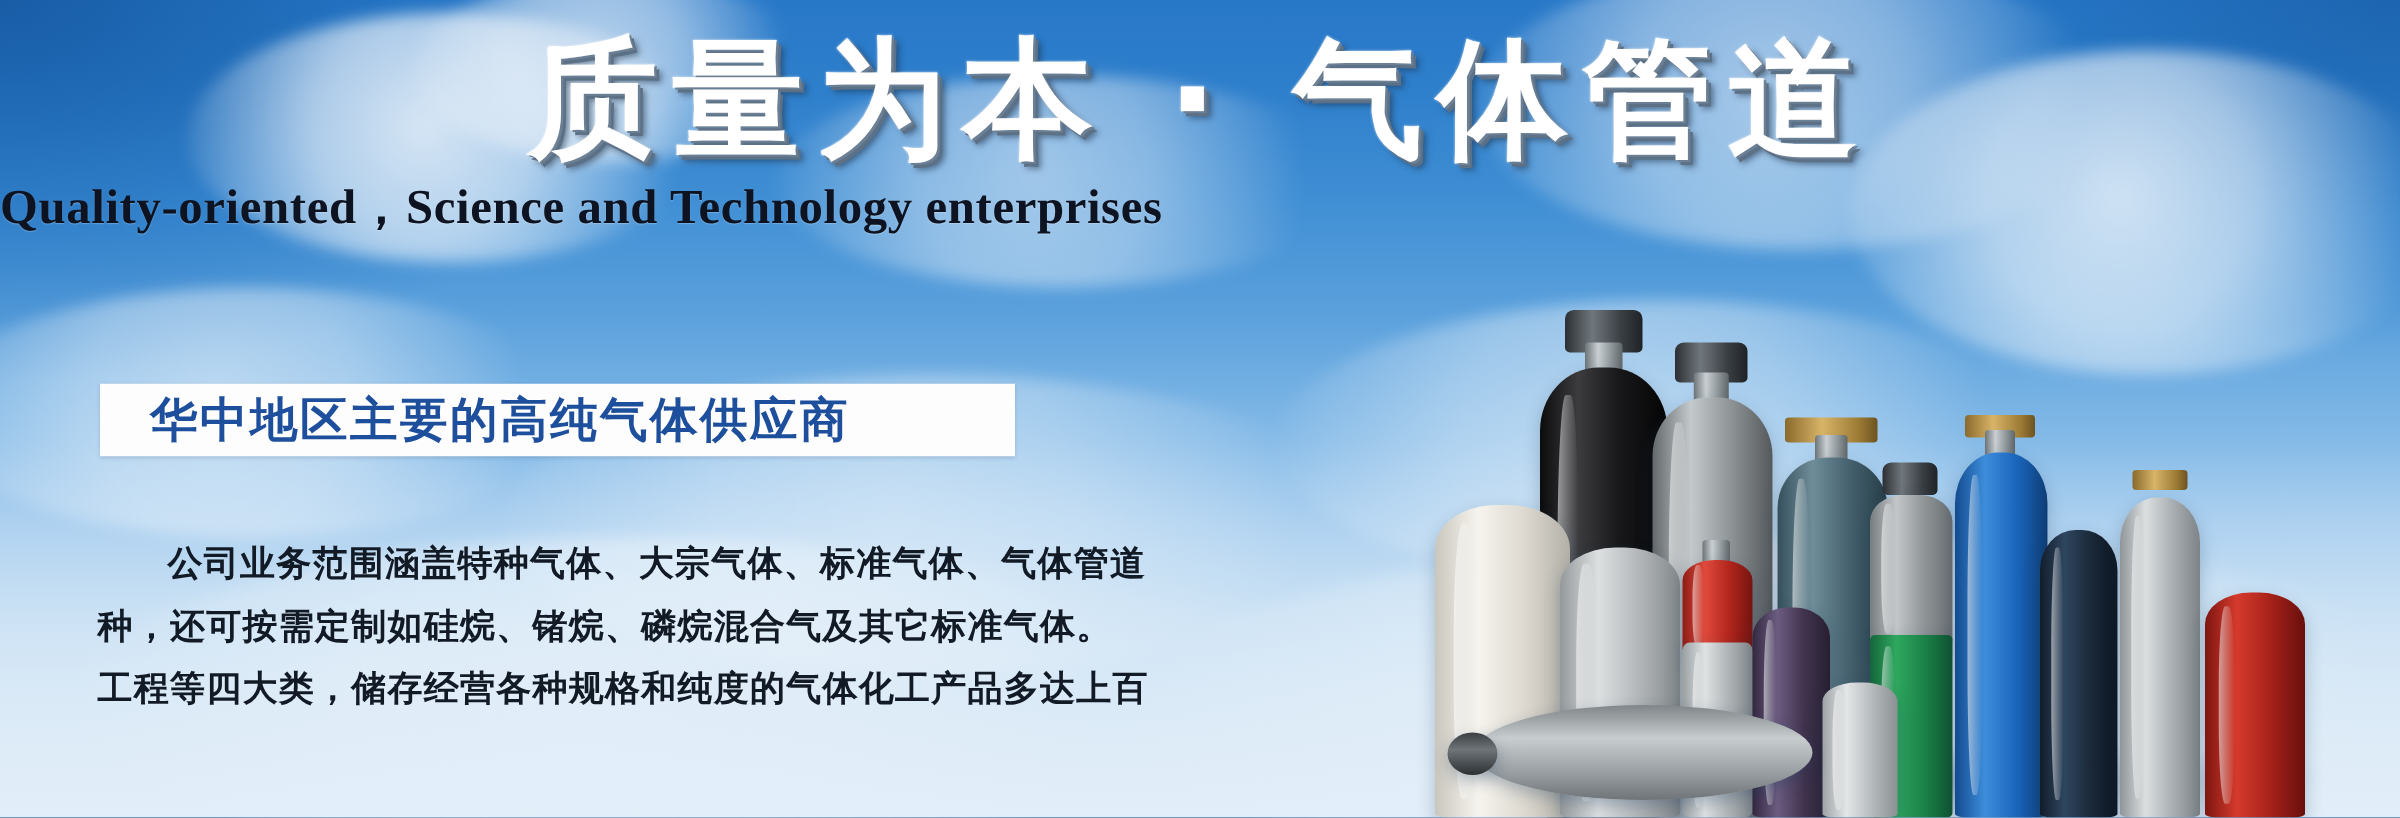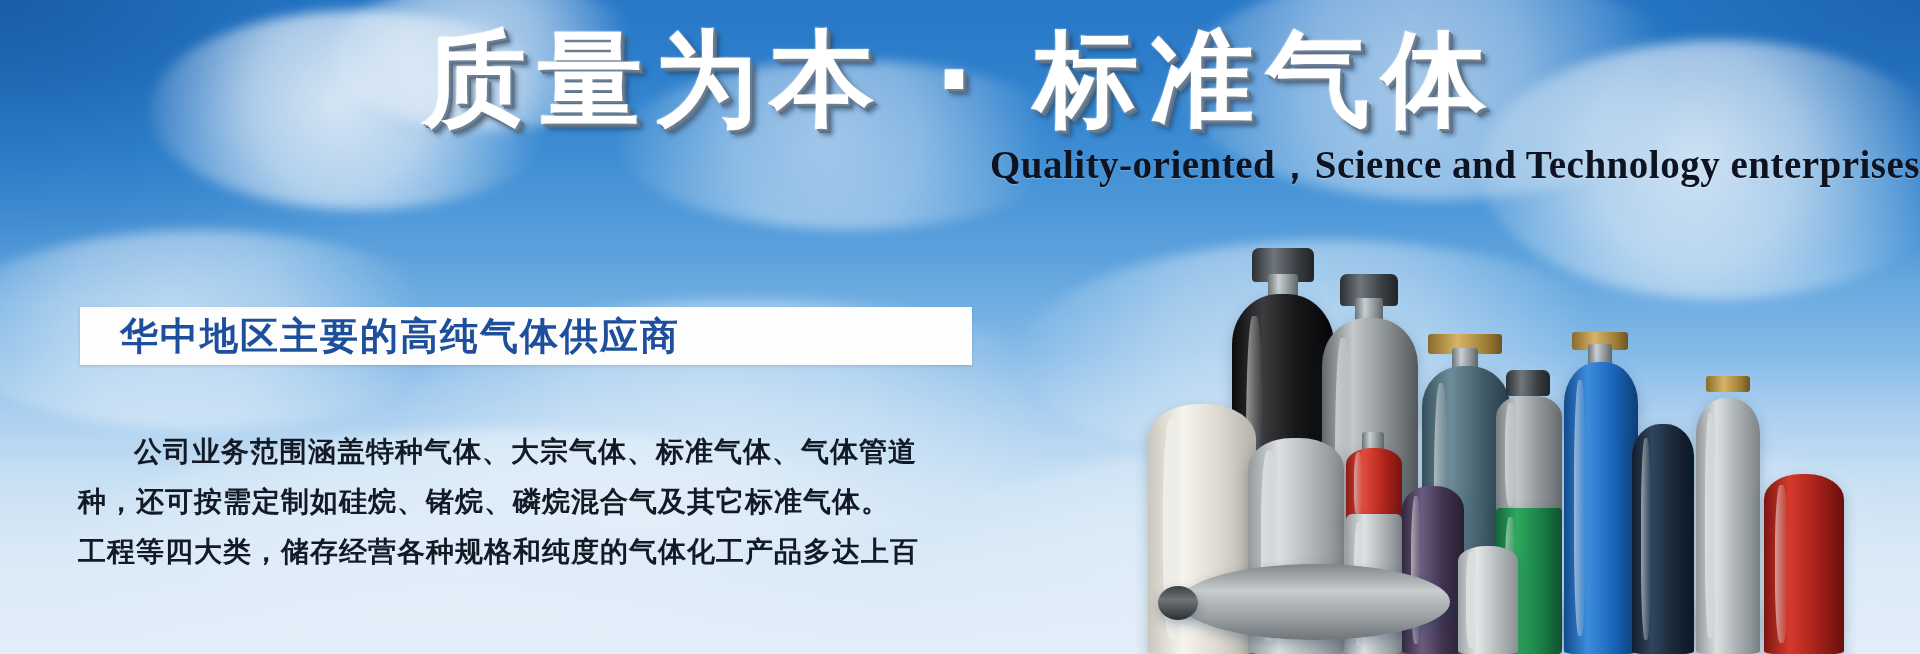--- a/index.html
+++ b/index.html
@@ -100,38 +100,38 @@
        2px 2px 0 #6b7f95,
        4px 4px 0 #5d7186,
        6px 6px 5px rgba(25,45,70,0.55),
        0 0 2px rgba(255,255,255,0.9);
     white-space: nowrap;
   }
   .subhead {
     position: absolute;
     left: 0; right: 0;
     top: 138px;
-    text-align: right;
+    text-align: left;
   }
   .subhead span {
     font-family: "Liberation Serif", "DejaVu Serif", serif;
     font-weight: bold;
     font-size: 39px;
     letter-spacing: 0.5px;
     color: #0d1320;
     white-space: nowrap;
     text-shadow: 0 1px 1px rgba(255,255,255,0.25);
   }
 
   
   .callout {
     position: absolute;
     left: 80px;
     top: 307px;
-    width: 892px;
+    width: 732px;
     height: 58px;
     background: #fdfdfd;
     box-shadow: 0 1px 3px rgba(20,50,90,0.18);
     display: flex;
     align-items: center;
   }
   .callout span {
     font-family: "DejaVu Sans", "Liberation Sans", sans-serif;
     font-weight: bold;
     font-size: 38px;
@@ -228,21 +228,21 @@
   <div class="cloud c4"></div>
   <div class="cloud c5"></div>
   <div class="cloud c6"></div>
   <div class="cloud c7"></div>
   <div class="cloud c8"></div>
   <div class="cloud c9"></div>
   <div class="cloud c10"></div>
   <div class="haze-bottom"></div>
 
   <div class="headline-wrap">
-    <div class="headline">质量为本 · 标准气体</div>
+    <div class="headline">质量为本 · 气体管道</div>
   </div>
   <div class="subhead">
     <span>Quality-oriented，Science and Technology enterprises</span>
   </div>
 
   <div class="callout">
     <span>华中地区主要的高纯气体供应商</span>
   </div>
 
   <div class="body-copy">

